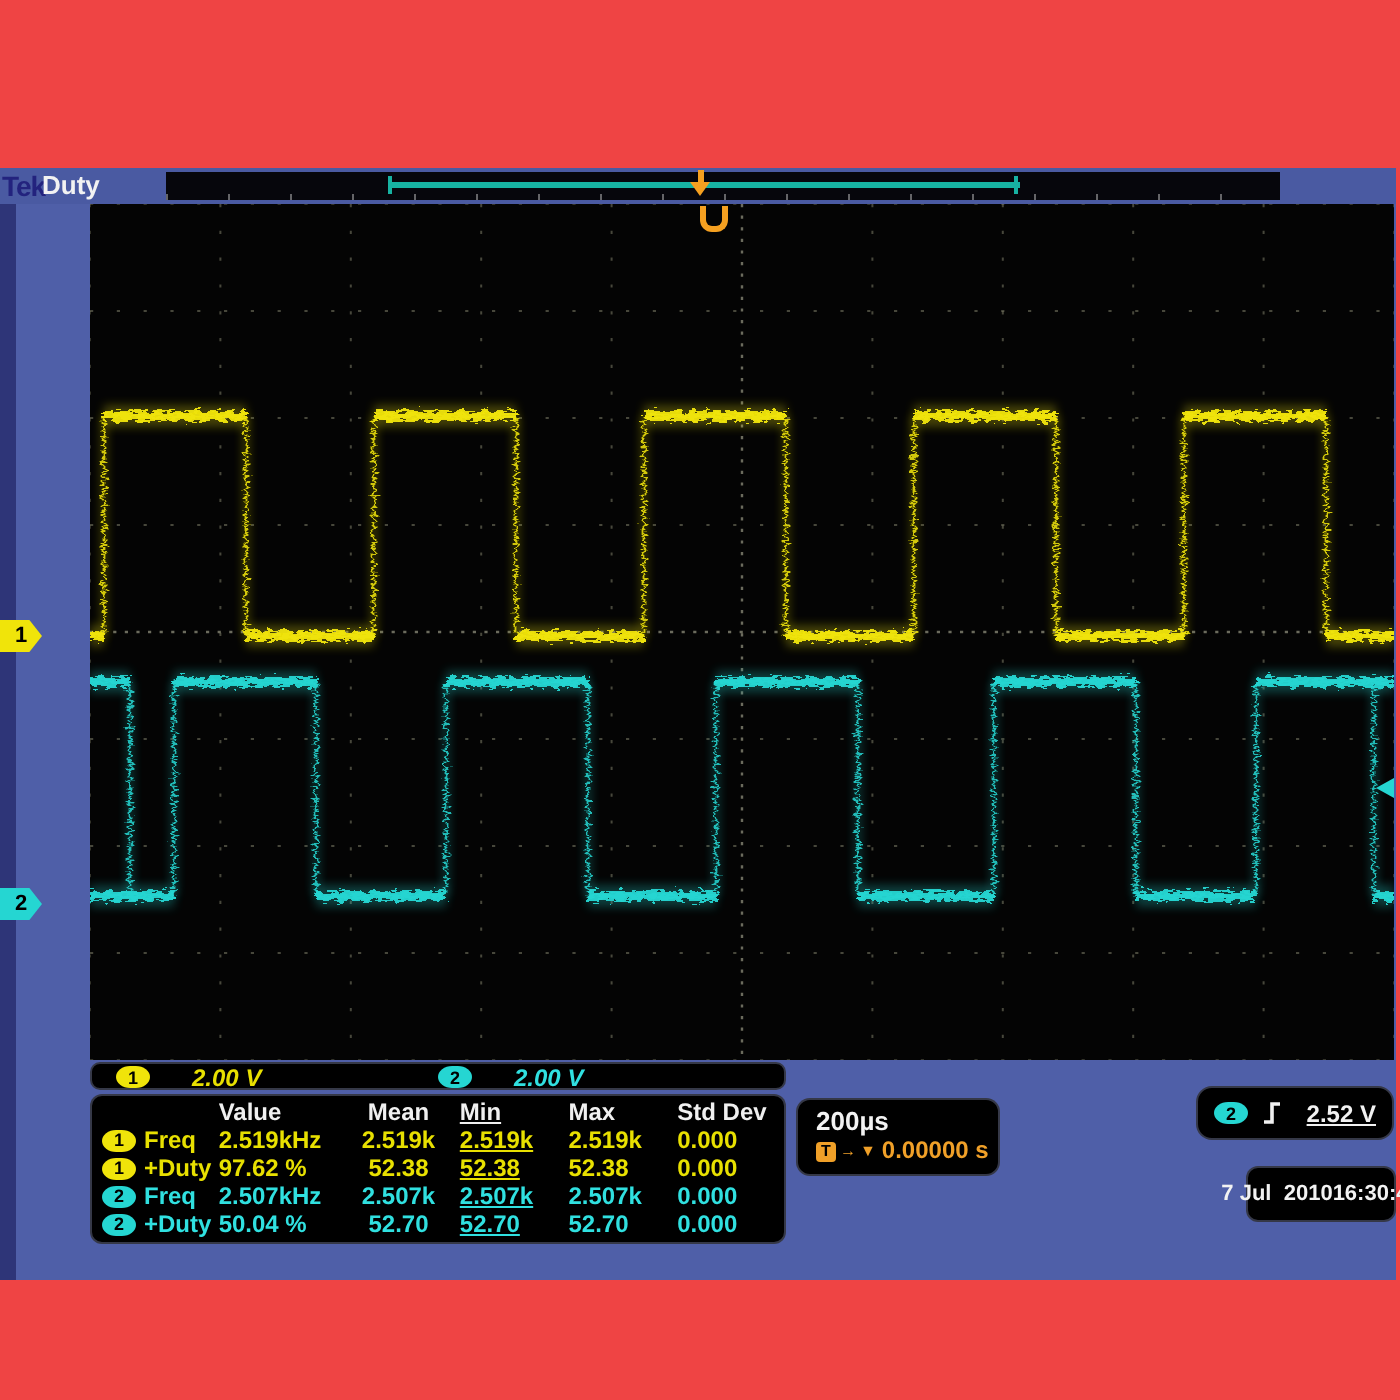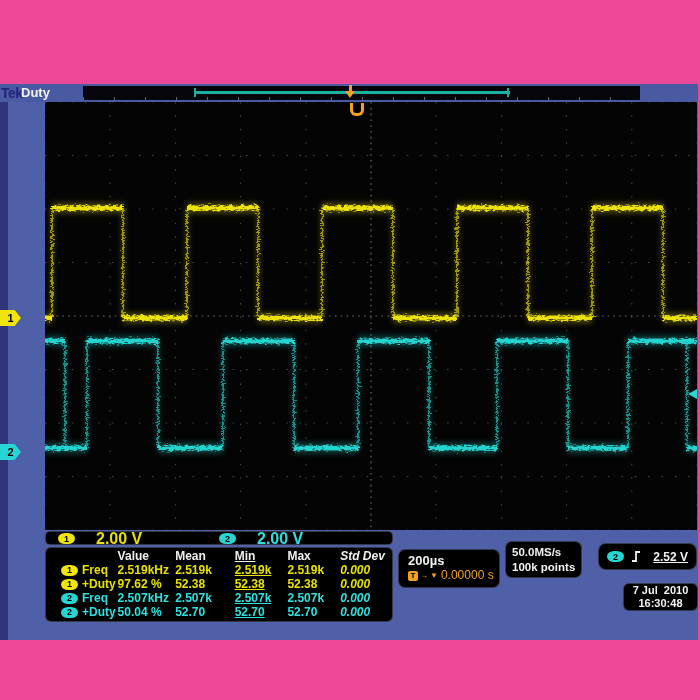--- a/index.html
+++ b/index.html
@@ -1,16 +1,16 @@
 <!DOCTYPE html>
 <html><head>
 <meta charset="utf-8">
 <style>
   html,body{margin:0;padding:0;background:#ffffff;}
-  #stage{position:relative;width:700px;height:700px;background:#ec4899;overflow:hidden;
+  #stage{position:relative;width:700px;height:700px;background:#ef4444;overflow:hidden;
          font-family:"Liberation Sans", sans-serif;-webkit-font-smoothing:antialiased;}
   .abs{position:absolute;}
   
   #bezel{left:0;top:84px;width:698px;height:556px;background:#4f5fa8;}
   #left-dark-strip{left:0;top:84px;width:8px;height:556px;background:#2e3578;}
   #header-bar{left:0;top:84px;width:698px;height:18px;background:#4a5aa2;}
   #tek-logo{left:1px;top:85px;font-size:14px;font-weight:bold;color:#23237e;letter-spacing:-0.5px;}
   #run-status{left:21px;top:85px;font-size:13px;font-weight:bold;color:#f2f2f2;}
   #record-bar{left:83px;top:86px;width:557px;height:14px;background:#06060c;}
   #record-ticks{left:0;bottom:0;width:100%;height:3px;
@@ -37,40 +37,40 @@
   #ch2-marker{top:444px;background:#25d6d2;}
   
   .blackbox{background:#000;border:1px solid rgba(190,200,255,0.28);box-sizing:border-box;}
   #scale-bar{left:45px;top:531px;width:348px;height:14px;border-radius:5px;}
   .badge{display:inline-flex;align-items:center;justify-content:center;border-radius:50%/60%;
      font-weight:bold;color:#000;}
   .badge-sm{width:17px;height:11px;font-size:9px;}
   .badge-yellow{background:#f0e40a;} .badge-cyan{background:#25d6d2;}
   #scale-ch1-badge{left:12px;top:1px;} #scale-ch1-text{left:50px;top:0;}
   #scale-ch2-badge{left:173px;top:1px;} #scale-ch2-text{left:211px;top:0;}
-  .scale-text{font-size:16px;font-weight:bold;line-height:14px;}
+  .scale-text{font-size:12px;font-weight:bold;line-height:14px;font-style:italic;}
   .yellow-text{color:#e8e000;} .cyan-text{color:#30e0e0;} .white-text{color:#f0f0f0;}
   #meas-panel{left:45px;top:547px;width:348px;height:75px;border-radius:6px;padding-top:1px;}
-  .mrow{display:flex;height:14px;align-items:center;font-size:12px;font-weight:bold;padding-left:10px;}
+  .mrow{display:flex;height:14px;align-items:center;font-size:12px;font-weight:bold;}
   .c-name{width:64px;padding-left:5px;display:flex;align-items:center;gap:4px;box-sizing:border-box;}
-  .c-val{width:60px;}.c-mean{width:62px;}.c-min{width:55px;text-decoration:underline;}.c-max{width:55px;}.c-std{width:54px;font-style:italic;}
+  .c-val{width:60px;}.c-mean{width:62px;text-align:center;}.c-min{width:55px;text-decoration:underline;}.c-max{width:55px;}.c-std{width:54px;}
   #timebase-box{left:398px;top:549px;width:102px;height:39px;border-radius:7px;padding:3px 0 0 9px;}
   #timebase-scale{font-size:13px;font-weight:bold;color:#f2f2f2;line-height:15px;}
   #timebase-delay{display:flex;align-items:center;gap:2px;line-height:15px;}
   #t-icon{display:inline-flex;align-items:center;justify-content:center;width:10px;height:10px;
      background:#f0a028;color:#000;font-size:8px;font-weight:bold;border-radius:2px;}
   .delay-glyph{color:#f0a028;font-size:8px;font-weight:bold;}
-  #delay-value{color:#f0a028;font-size:12px;font-weight:normal;margin-left:1px;}
+  #delay-value{color:#f0a028;font-size:12px;font-weight:bold;margin-left:1px;}
   #acq-box{left:505px;top:541px;width:77px;height:37px;border-radius:7px;padding:3px 0 0 6px;}
   .acq-line{font-size:11.5px;font-weight:bold;color:#f2f2f2;line-height:15px;}
   #trig-box{left:598px;top:543px;width:99px;height:27px;border-radius:8px;
      display:flex;align-items:center;padding:0 8px;box-sizing:border-box;gap:7px;}
   #trig-level-text{font-size:12px;font-weight:bold;color:#f2f2f2;margin-left:auto;text-decoration:underline;}
   #date-box{left:623px;top:583px;width:75px;height:28px;border-radius:6px;
-     display:flex;flex-direction:column;align-items:center;justify-content:center;}
+     display:flex;flex-direction:row;align-items:center;justify-content:center;}
   .date-line{font-size:11px;font-weight:bold;color:#f2f2f2;line-height:13px;white-space:pre;}
 </style>
 </head>
 <body>
 
 <div id="stage">
 
   <div class="abs" id="bezel"></div>
   <div class="abs" id="left-dark-strip"></div>
   <div class="abs" id="header-bar"></div>
@@ -210,24 +210,20 @@
   <div class="abs blackbox" id="timebase-box">
     <div id="timebase-scale">200µs</div>
     <div id="timebase-delay">
       <span id="t-icon">T</span>
       <span class="delay-glyph">→</span>
       <span class="delay-glyph">▼</span>
       <span id="delay-value">0.00000 s</span>
     </div>
   </div>
 
-  <div class="abs blackbox" id="acq-box">
-    <div class="acq-line">50.0MS/s</div>
-    <div class="acq-line">100k points</div>
-  </div>
 
   <div class="abs blackbox" id="trig-box">
     <span class="badge badge-sm badge-cyan">2</span>
     <svg width="10" height="13">
       <path d="M1,11 H5 V2 H9" stroke="#f0f0f0" stroke-width="1.8" fill="none"></path>
     </svg>
     <span id="trig-level-text">2.52 V</span>
   </div>
 
   <div class="abs blackbox" id="date-box">

